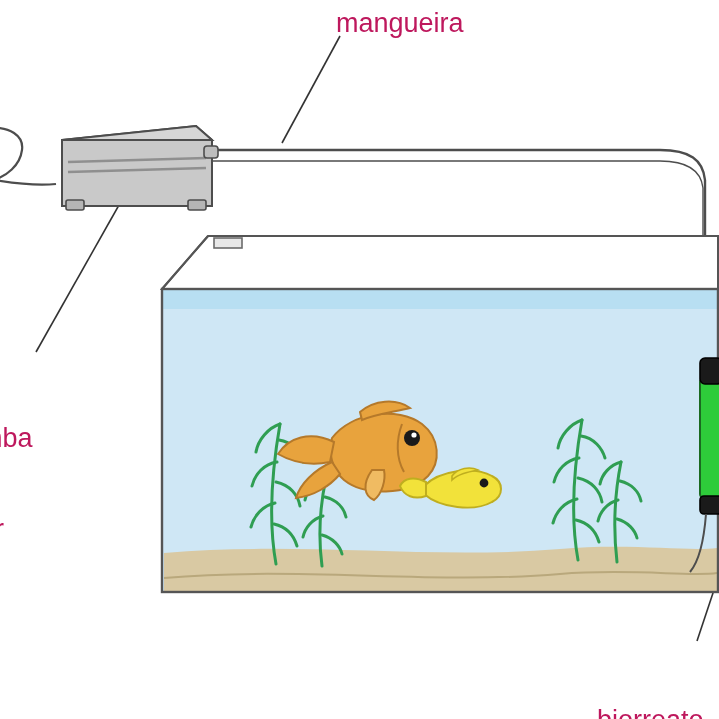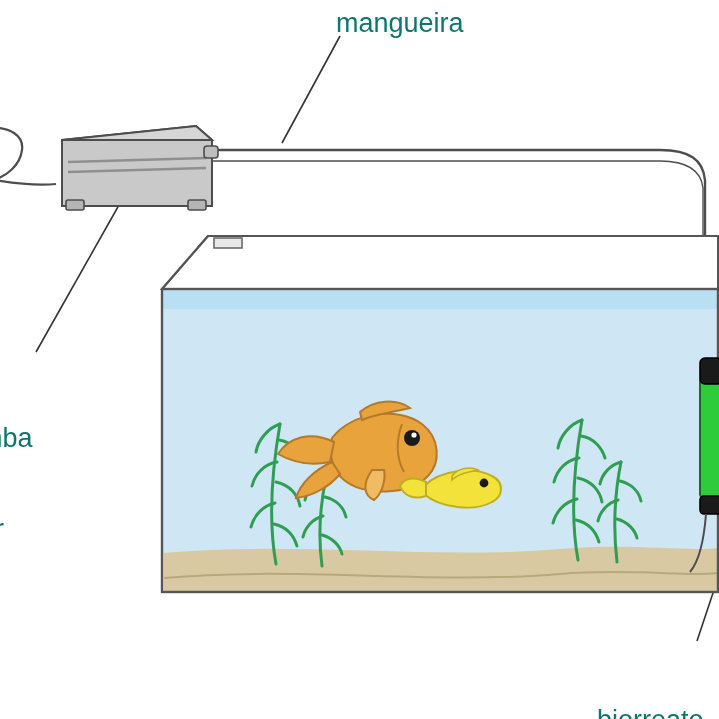--- a/index.html
+++ b/index.html
@@ -23,21 +23,21 @@
     position: absolute;
     left: 0;
     top: 0;
     width: 719px;
     height: 719px;
   }
   .label {
     position: absolute;
     font-family: "Liberation Sans", sans-serif;
     font-size: 27px;
-    color: #0f766e;
+    color: #be185d;
     line-height: 1.12;
     white-space: pre;
   }
   #label-mangueira {
     left: 336px;
     top: 8px;
   }
   #label-bomba {
     left: -20px;
     top: 363px;

